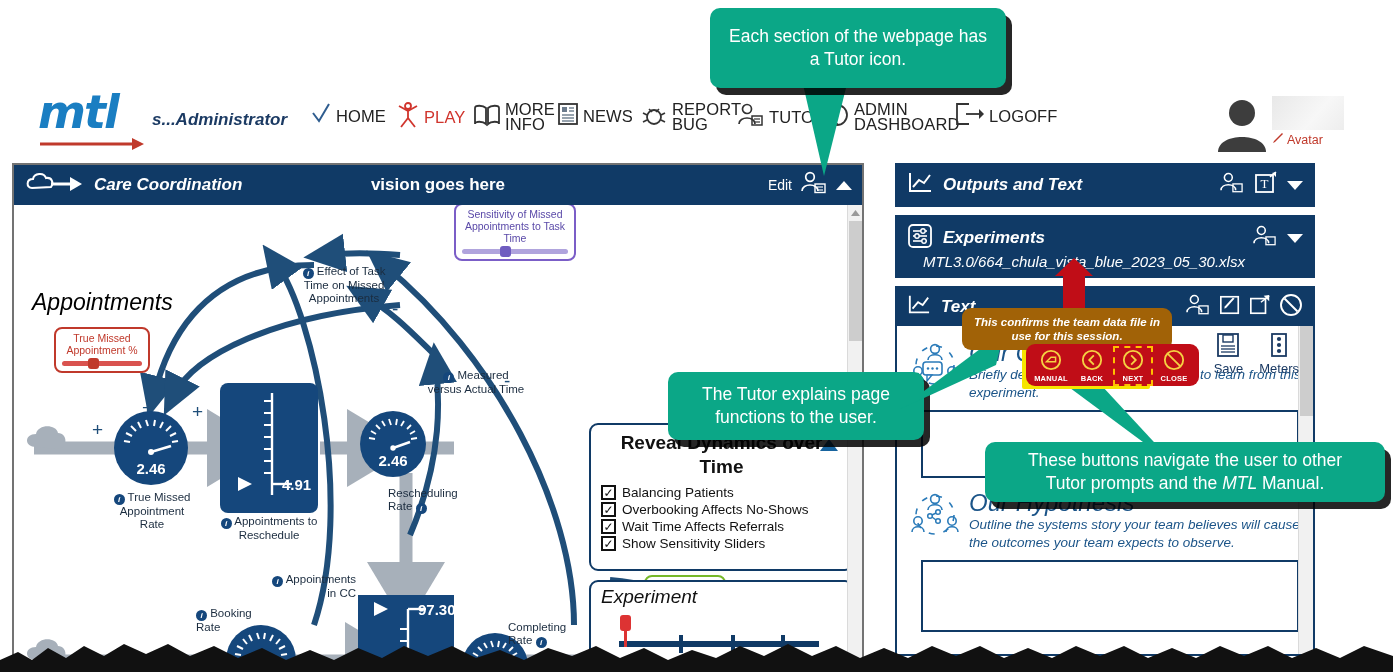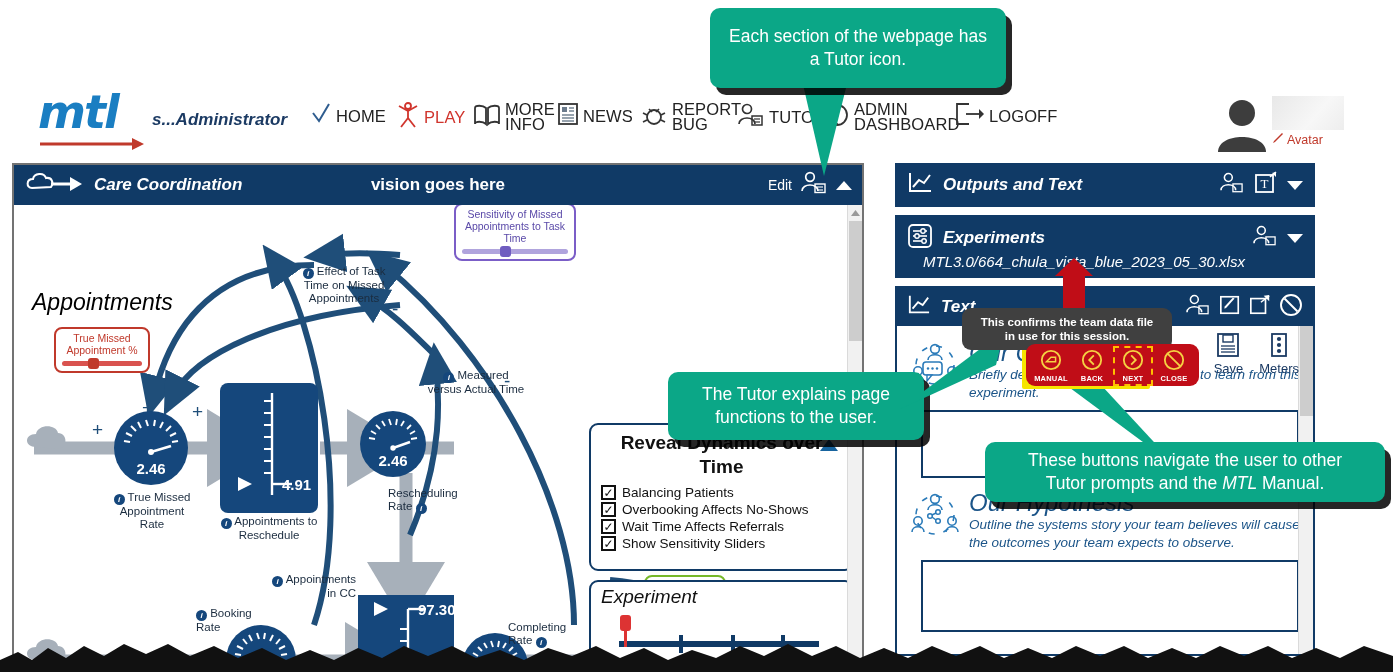--- a/index.html
+++ b/index.html
@@ -120,23 +120,23 @@
 
   
   .callout {
     position: absolute; background: #0ba787; color: #fff; border-radius: 10px;
     text-align: center; font-size: 17.5px; line-height: 23px; padding: 10px 14px;
     box-shadow: 6px 7px 0 rgba(0,0,0,.85);
     z-index: 50;
   }
 
   .red-callout {
-    position: absolute; background: #404040; color: #fff; border-radius: 9px;
+    position: absolute; background: #a16207; color: #fff; border-radius: 9px;
     text-align: center; font-weight: bold; font-size: 11.5px; line-height: 14px;
-    padding: 7px 16px; z-index: 60;
+    padding: 7px 9px; z-index: 60; font-style: italic;
   }
   .tutor-widget {
     position: absolute; background: #c00d17; border-radius: 9px;
     padding: 5px 8px 3px; display: flex; gap: 7px; z-index: 61;
   }
   .tutor-hl { position: absolute; background: #f6e500; border-radius: 2px; z-index: 59; }
   .tw-btn { width: 34px; text-align: center; color: #f5d142; position: relative; }
   .tw-lbl { font-size: 7.5px; font-weight: bold; letter-spacing: .2px; color: #ffffff; margin-top: -1px; }
   .tw-sel { outline: 2px dashed #ffbf00; outline-offset: 1px; }
 

